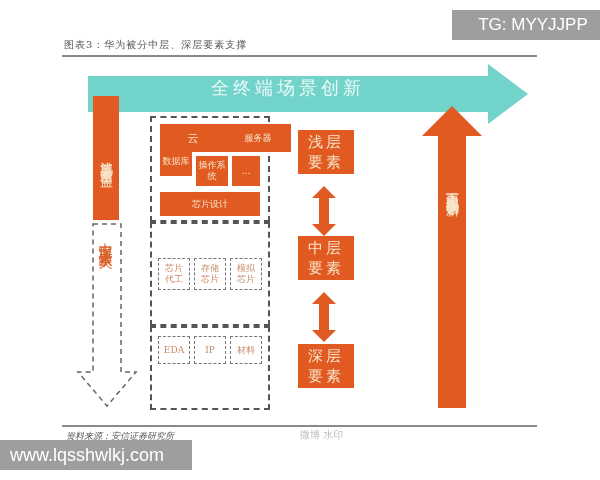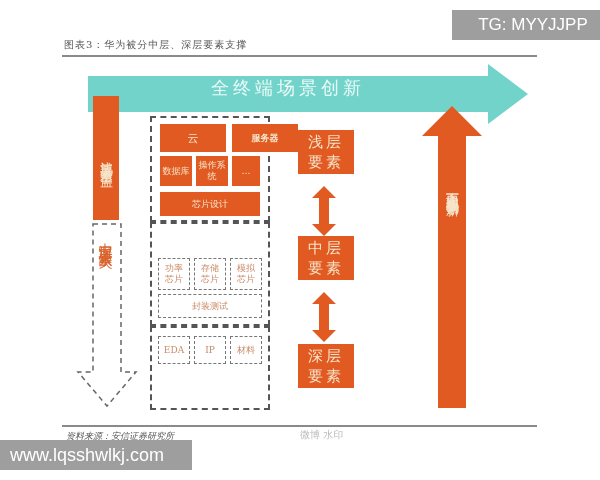--- a/index.html
+++ b/index.html
@@ -56,32 +56,31 @@
 
 <svg class="abs mid-arrow" viewBox="0 0 62 186" width="62" height="186">
   <polygon points="17,2 45,2 45,150 60,150 31,184 2,150 17,150" fill="none" stroke="#666" stroke-width="1.5" stroke-dasharray="5,4"></polygon>
 </svg>
 <div class="abs mid-label">
   <span class="vtext">中深层要素缺失</span>
 </div>
 
 <div class="abs dash group-top">
   <div class="cell orange" style="left:8px;top:6px;width:66px;height:28px;font-size:11px;">云</div>
-  <div class="cell orange" style="left:80px;top:6px;width:28px;height:28px;padding:0 19px;font-weight:bold;">服务器</div>
-  <div class="cell orange" style="left:8px;top:38px;width:28px;height:30px;padding:0 2px;">数据库</div>
+  <div class="cell orange" style="left:73px;top:6px;width:28px;height:28px;padding:0 19px;">服务器</div>
+  <div class="cell orange" style="left:8px;top:28px;width:28px;height:30px;padding:0 2px;">数据库</div>
   <div class="cell orange" style="left:44px;top:38px;width:28px;height:30px;padding:0 2px;">操作系统</div>
   <div class="cell orange" style="left:80px;top:38px;width:28px;height:30px;">…</div>
   <div class="cell orange" style="left:8px;top:74px;width:100px;height:24px;">芯片设计</div>
 </div>
 
 <div class="abs dash group-mid">
-  <div class="cell dash-lt ghost" style="left:6px;top:34px;width:32px;height:32px;padding:0 3px;">功率芯片</div>
+  <div class="cell dash-lt ghost" style="left:6px;top:34px;width:32px;height:32px;padding:0 3px;">芯片代工</div>
   <div class="cell dash-lt ghost" style="left:42px;top:34px;width:32px;height:32px;padding:0 3px;">存储芯片</div>
   <div class="cell dash-lt ghost" style="left:78px;top:34px;width:32px;height:32px;padding:0 3px;">模拟芯片</div>
-  <div class="cell dash-lt ghost" style="left:6px;top:70px;width:104px;height:24px;">封装测试</div>
 </div>
 
 <div class="abs dash group-bot">
   <div class="cell dash-lt ghost" style="left:6px;top:8px;width:32px;height:28px;">EDA</div>
   <div class="cell dash-lt ghost" style="left:42px;top:8px;width:32px;height:28px;">IP</div>
   <div class="cell dash-lt ghost" style="left:78px;top:8px;width:32px;height:28px;">材料</div>
 </div>
 
 <div class="abs orange layer-box" style="left:298px;top:130px;">浅层要素</div>
 <svg class="abs dbl" style="top:186px;" width="24" height="50" viewBox="0 0 24 50">

